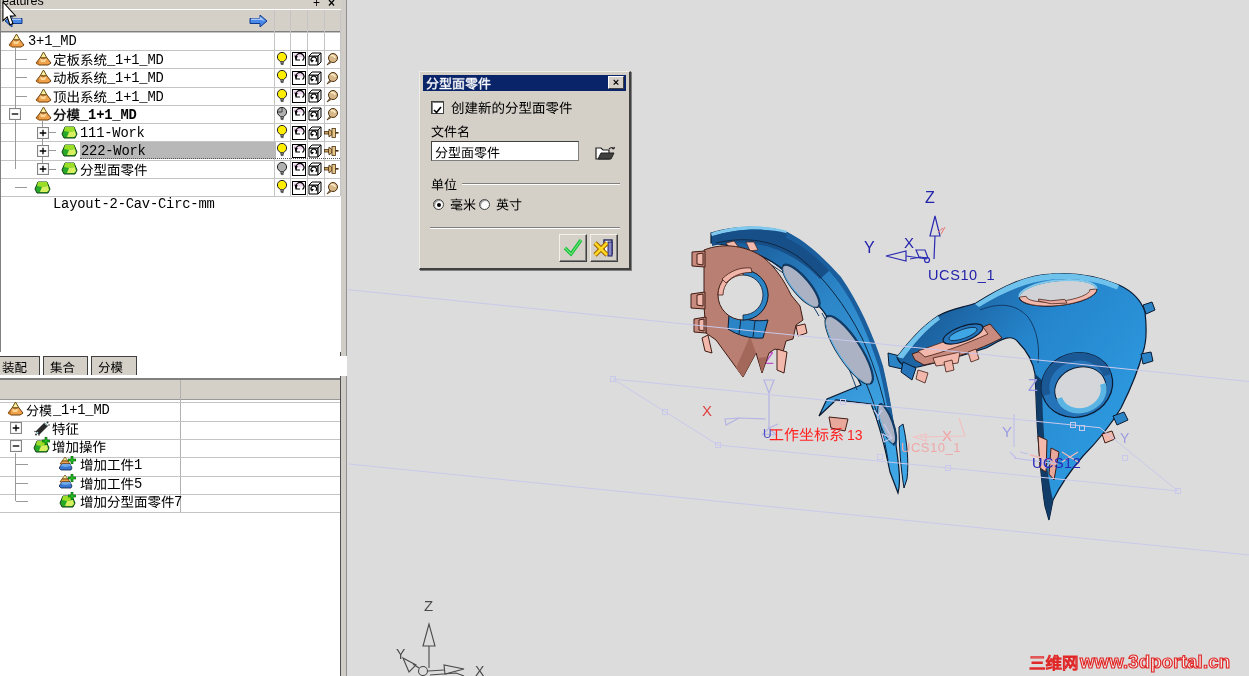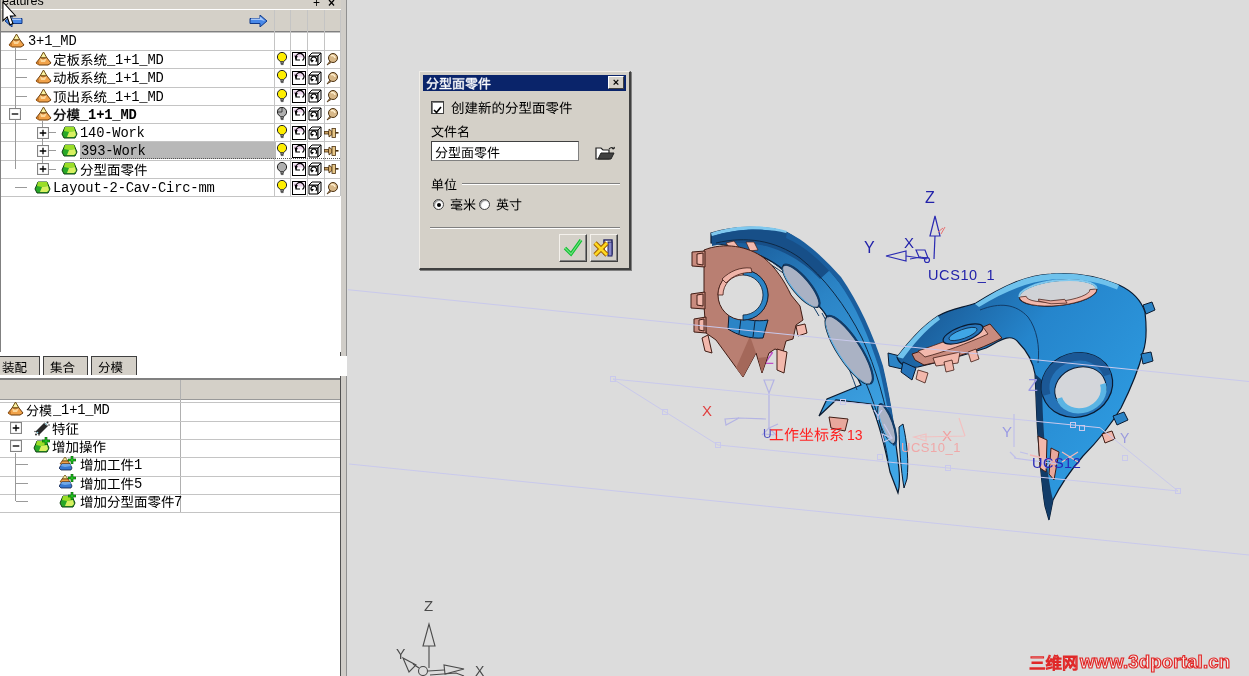--- a/index.html
+++ b/index.html
@@ -358,49 +358,49 @@
           <use href="#c7" x="0"></use>
           <use href="#c8" x="1000"></use>
         </g>
       </svg></div>
     <div class="lat" style="left:79px;top:107.80000000000001px;font-weight:bold">_1+1_MD</div>
     <svg style="position:absolute;left:60px;top:125.6px" width="17" height="13" viewBox="0 0 17 13">
 <polygon points="4,1 13,1 16,8 14,12 3,12 1,8" fill="#28a828" stroke="#104010" stroke-width="1"></polygon>
 <polygon points="4,1 13,1 14,5 8,6 3,5" fill="#9ade28"></polygon>
 <polygon points="8,6 14,5 15,9 13,11 6,11" fill="#d8f060"></polygon>
 </svg>
-    <div class="lat" style="left:79px;top:126.1px">140-Work</div>
+    <div class="lat" style="left:79px;top:126.1px">111-Work</div>
     <div style="position:absolute;left:79px;top:141.9px;width:196px;height:17.3px;background:#b8b8b8"></div>
     <div style="position:absolute;left:79px;top:158.2px;width:260px;border-top:1px dotted #555"></div>
     <svg style="position:absolute;left:60px;top:143.9px" width="17" height="13" viewBox="0 0 17 13">
 <polygon points="4,1 13,1 16,8 14,12 3,12 1,8" fill="#28a828" stroke="#104010" stroke-width="1"></polygon>
 <polygon points="4,1 13,1 14,5 8,6 3,5" fill="#9ade28"></polygon>
 <polygon points="8,6 14,5 15,9 13,11 6,11" fill="#d8f060"></polygon>
 </svg>
-    <div class="lat" style="left:80px;top:144.4px">393-Work</div>
+    <div class="lat" style="left:80px;top:144.4px">222-Work</div>
     <svg style="position:absolute;left:60px;top:162.2px" width="17" height="13" viewBox="0 0 17 13">
 <polygon points="4,1 13,1 16,8 14,12 3,12 1,8" fill="#28a828" stroke="#104010" stroke-width="1"></polygon>
 <polygon points="4,1 13,1 14,5 8,6 3,5" fill="#9ade28"></polygon>
 <polygon points="8,6 14,5 15,9 13,11 6,11" fill="#d8f060"></polygon>
 </svg>
     <div style="position:absolute;left:79px;top:162.2px"><svg style="vertical-align:0px;" width="67.5" height="13.5" viewBox="0 0 5000 1000">
         <g fill="#000">
           <use href="#c7" x="0"></use>
           <use href="#c9" x="1000"></use>
           <use href="#c10" x="2000"></use>
           <use href="#c11" x="3000"></use>
           <use href="#c12" x="4000"></use>
         </g>
       </svg></div>
     <svg style="position:absolute;left:33px;top:180.5px" width="17" height="13" viewBox="0 0 17 13">
 <polygon points="4,1 13,1 16,8 14,12 3,12 1,8" fill="#28a828" stroke="#104010" stroke-width="1"></polygon>
 <polygon points="4,1 13,1 14,5 8,6 3,5" fill="#9ade28"></polygon>
 <polygon points="8,6 14,5 15,9 13,11 6,11" fill="#d8f060"></polygon>
 </svg>
-    <div class="lat" style="left:52px;top:181.0px">Layout-2-Cav-Circ-mm</div>
+    <div class="lat" style="left:52px;top:197px">Layout-2-Cav-Circ-mm</div>
     <div style="position:absolute;left:14px;top:47.6px;width:1px;height:121.4px;background:#9a9a9a"></div>
     <div style="position:absolute;left:14px;top:58.900000000000006px;width:12px;height:1px;background:#9a9a9a"></div>
     <div style="position:absolute;left:14px;top:77.2px;width:12px;height:1px;background:#9a9a9a"></div>
     <div style="position:absolute;left:14px;top:95.5px;width:12px;height:1px;background:#9a9a9a"></div>
     <div style="position:absolute;left:14px;top:187.0px;width:12px;height:1px;background:#9a9a9a"></div>
     <div style="position:absolute;left:41px;top:120.80000000000001px;width:1px;height:47.900000000000006px;background:#9a9a9a"></div>
     <div style="position:absolute;left:47px;top:132.1px;width:8px;height:1px;background:#9a9a9a"></div>
     <div style="position:absolute;left:47px;top:150.4px;width:8px;height:1px;background:#9a9a9a"></div>
     <div style="position:absolute;left:47px;top:168.7px;width:8px;height:1px;background:#9a9a9a"></div>
     <svg style="position:absolute;left:8px;top:108.30000000000001px" width="12" height="12" viewBox="0 0 11 11">

